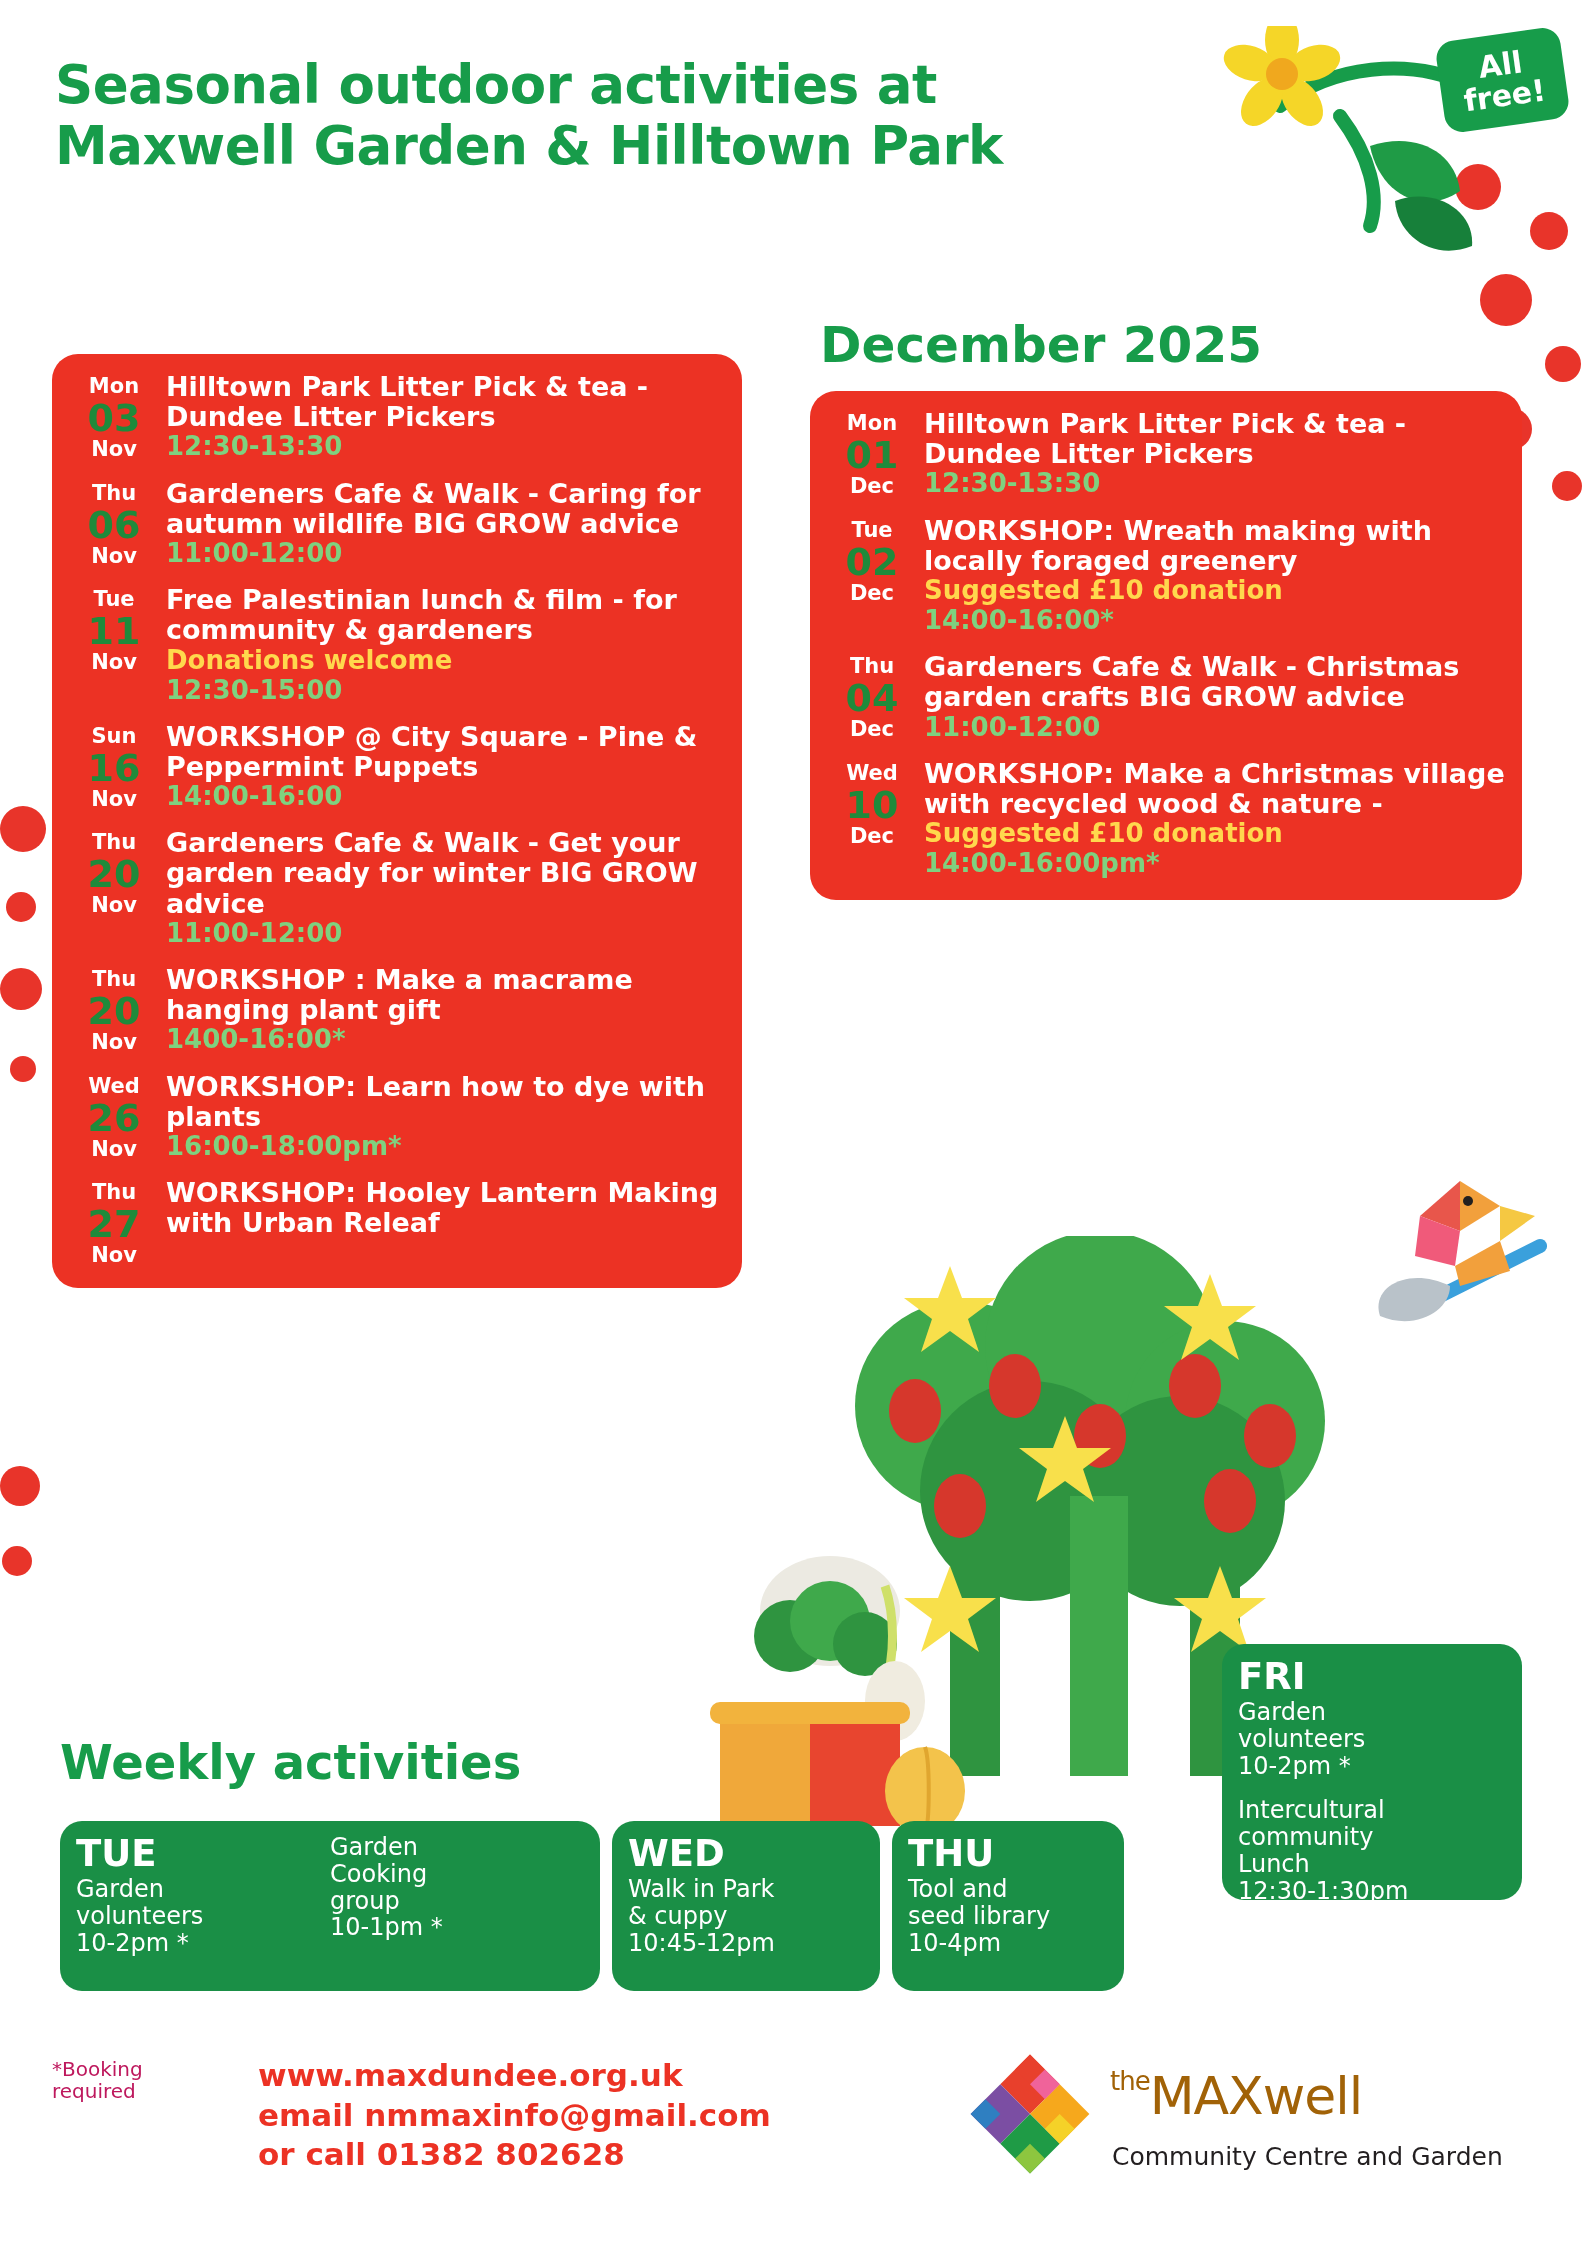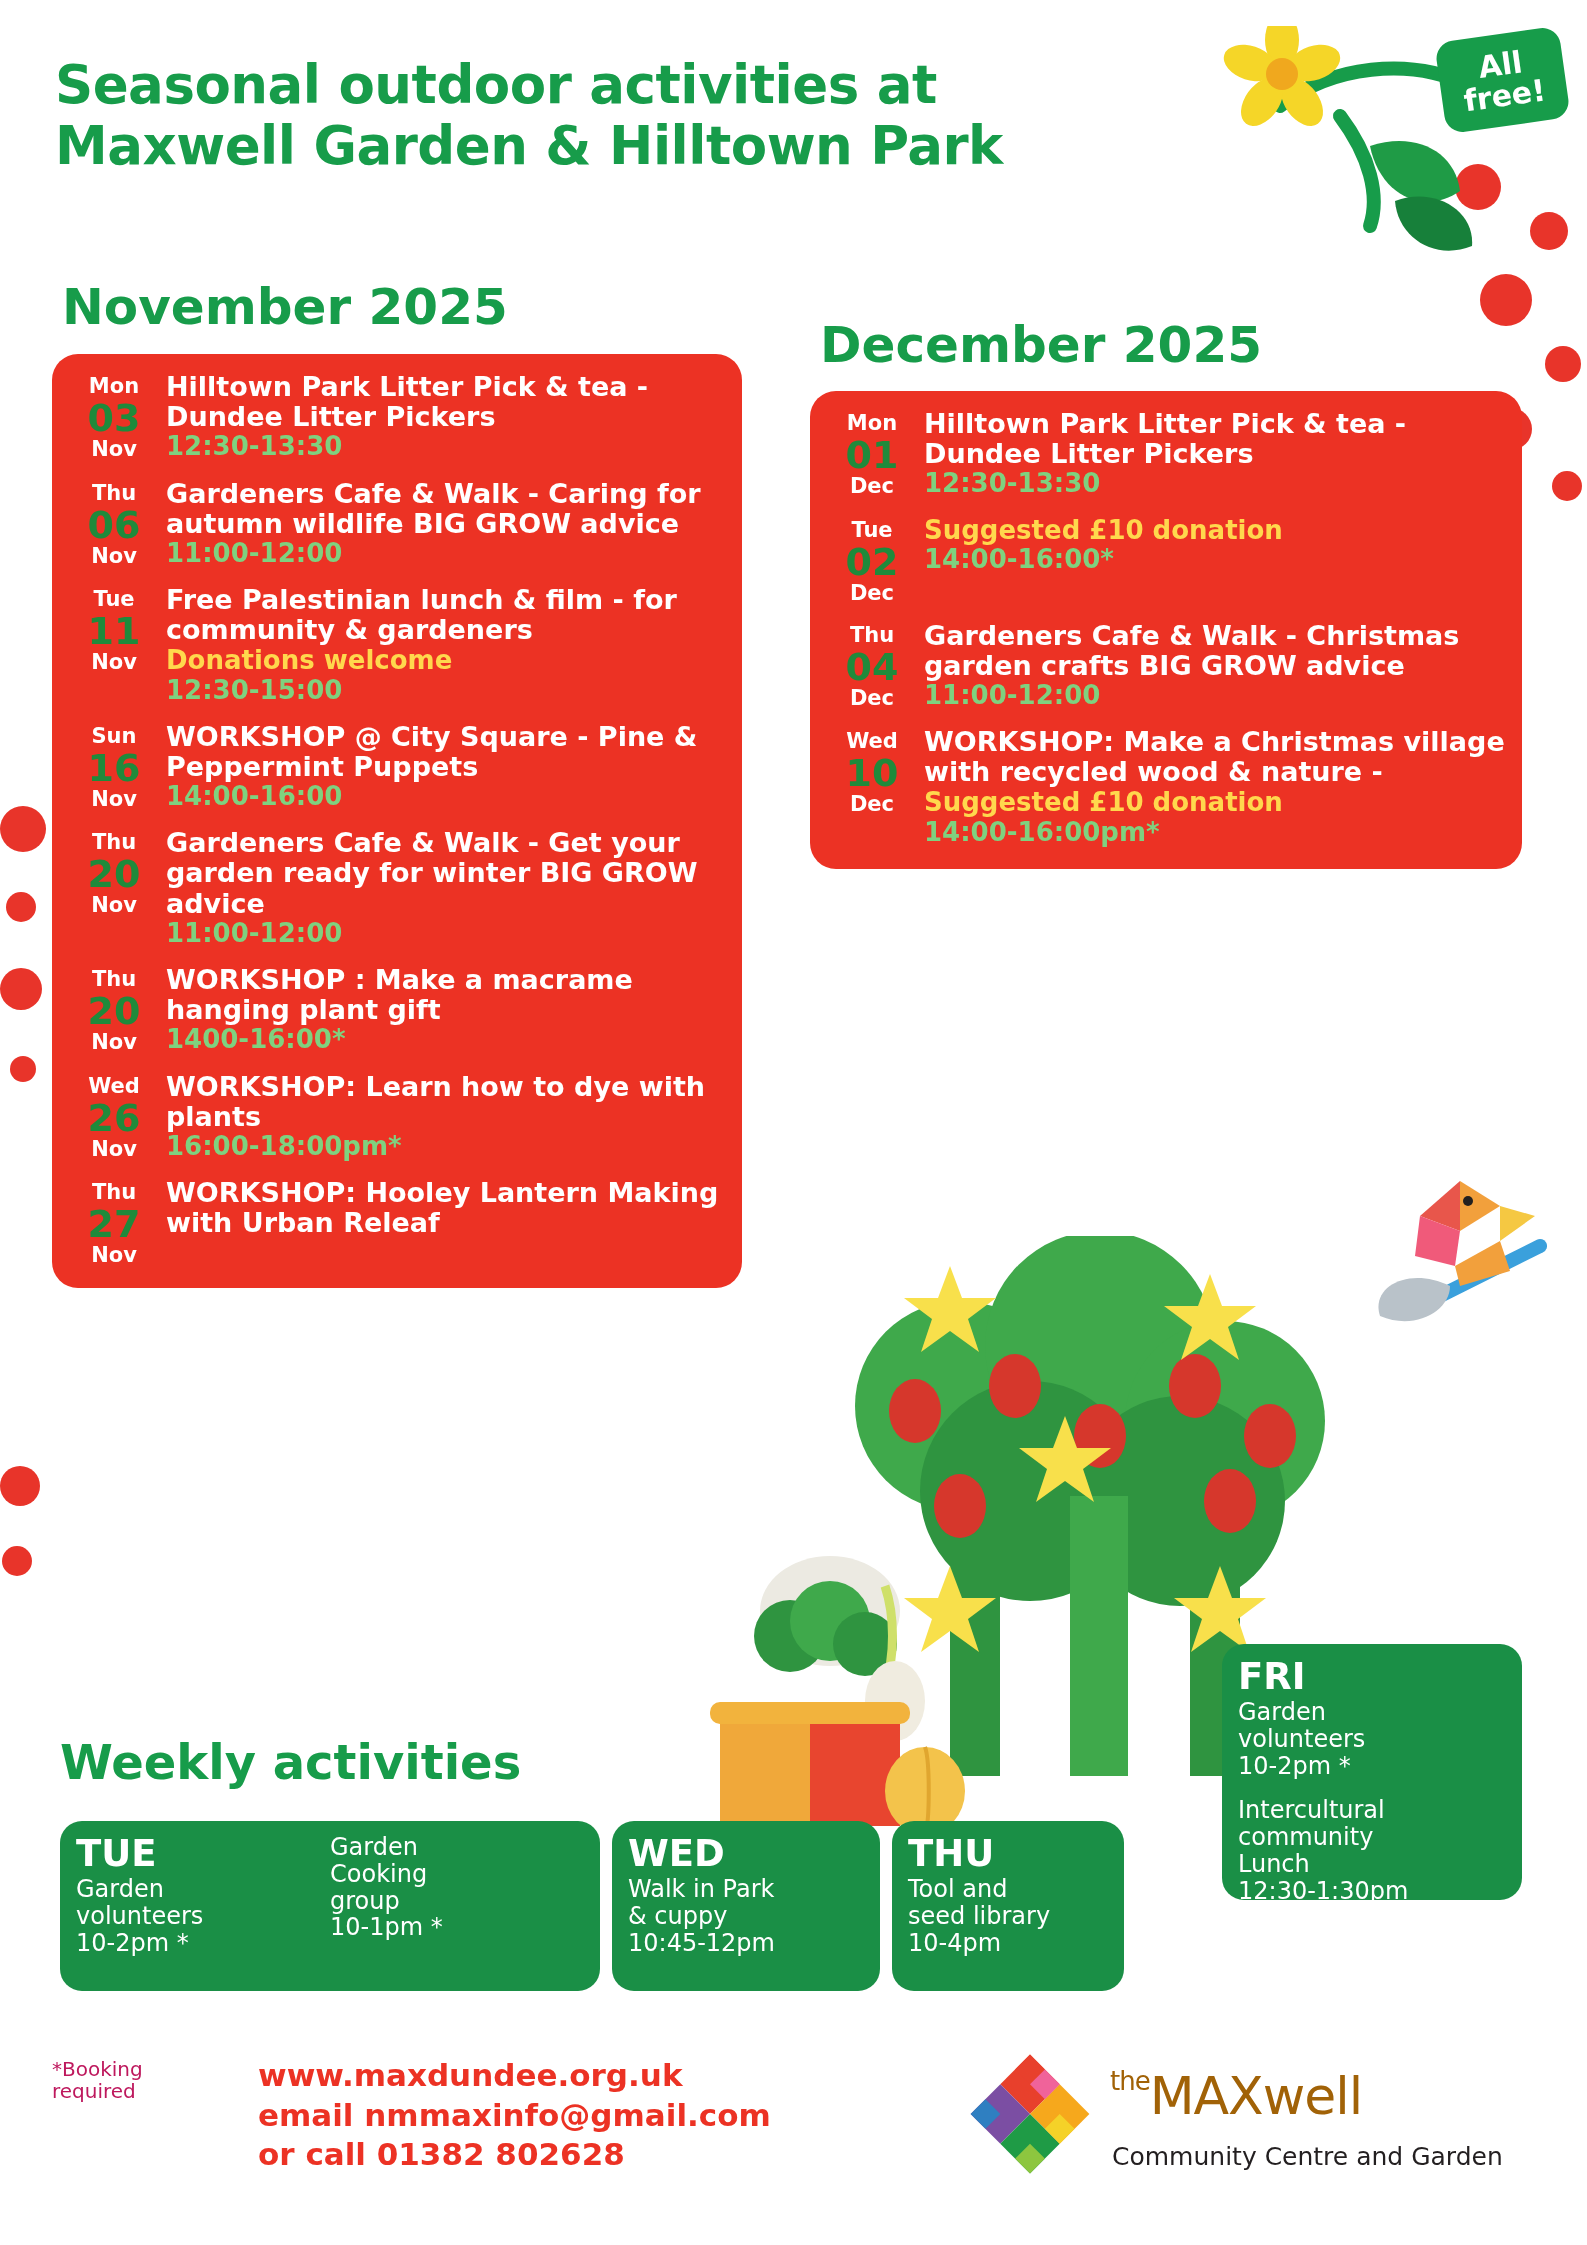--- a/index.html
+++ b/index.html
@@ -142,21 +142,20 @@
 
   <div class="title">
     <span>Seasonal outdoor activities at</span><br>
     <span>Maxwell Garden &amp; Hilltown Park</span>
   </div>
 
   <div class="allfree">
     <span>All free!</span>
   </div>
 
-  <div class="month-h" id="nov-h">November 2025</div>
   <div class="month-h" id="dec-h">December 2025</div>
 
   <div class="card" id="nov-card">
 
     <div class="ev">
       <div class="date">
         <span class="dow">Mon</span>
         <span class="dnum">03</span>
         <span class="mon">Nov</span>
       </div>
@@ -266,20 +265,21 @@
       </div>
     </div>
 
     <div class="ev">
       <div class="date">
         <span class="dow">Tue</span>
         <span class="dnum">02</span>
         <span class="mon">Dec</span>
       </div>
       <div class="body">
+        <div class="txt">WORKSHOP: Wreath making with locally foraged greenery</div>
         <div class="note">Suggested £10 donation</div>
         <div class="time">14:00-16:00*</div>
       </div>
     </div>
 
     <div class="ev">
       <div class="date">
         <span class="dow">Thu</span>
         <span class="dnum">04</span>
         <span class="mon">Dec</span>

